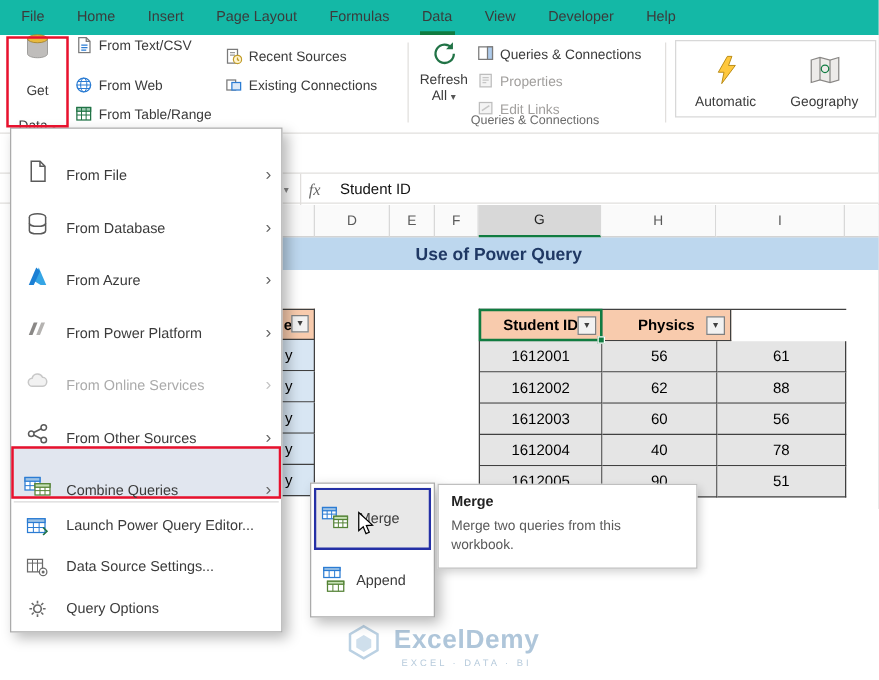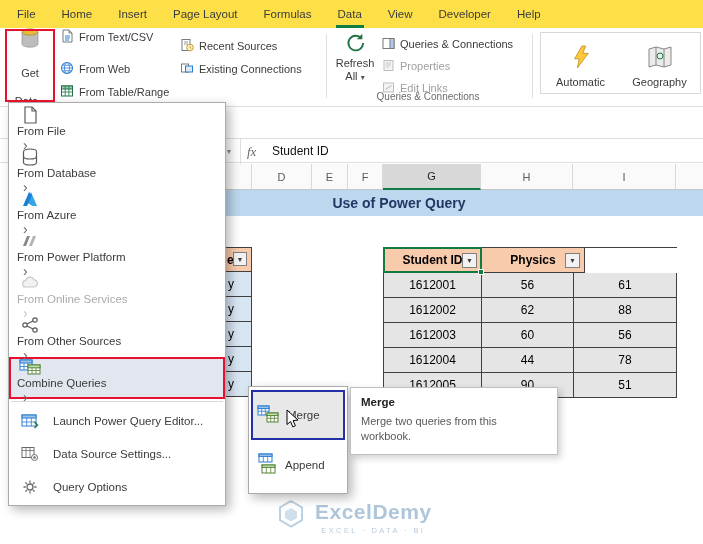--- a/index.html
+++ b/index.html
@@ -1,21 +1,21 @@
 <!DOCTYPE html>
 <html><head>
 <meta charset="utf-8">
 <style>
   * { margin:0; padding:0; box-sizing:border-box; }
   body { background:#888; font-family:"Liberation Sans", sans-serif; }
   #app { position:relative; width:703px; height:544px; background:#fff; overflow:hidden;
          font-family:"Liberation Sans", sans-serif; }
 
   
-  .tabbar { position:absolute; left:0; top:0; width:703px; height:28px; background:#fde047;
+  .tabbar { position:absolute; left:0; top:0; width:703px; height:28px; background:#14b8a6;
             display:flex; align-items:stretch; padding-left:4px; }
   .tab { padding:0 13px; display:flex; align-items:center; font-size:11.5px; color:#3b3b3b;
          position:relative; white-space:nowrap; }
   .tab.active::after { content:""; position:absolute; left:11px; right:11px; bottom:0;
          height:3px; background:#107C41; }
 
   
   .ribbon { position:absolute; left:0; top:28px; width:703px; height:79px; background:#fff;
             border-bottom:1px solid #E1DFDD; }
   .get-data { position:absolute; left:8px; top:3px; width:44px; height:71px; display:flex;
@@ -81,22 +81,22 @@
                 align-items:center; justify-content:center; }
   .sel-cell { position:absolute; left:383px; top:247px; width:99px; height:26px;
               border:2px solid #107C41; pointer-events:none; z-index:3; }
   .fill-handle { position:absolute; right:-4px; bottom:-4px; width:6px; height:6px;
                  background:#107C41; border:1px solid #fff; }
 
   
   .menu { position:absolute; left:8px; top:102px; width:218px; background:#fff;
           border:1px solid #ABABAB; box-shadow:4px 4px 10px rgba(0,0,0,.28); z-index:10;
           padding:2px 0; }
-  .menu-item { height:42px; display:flex; align-items:flex-start; padding:0 8px; font-size:11.5px;
-               color:#3b3b3b;flex-direction:column; }
+  .menu-item { height:42px; display:flex; align-items:flex-end; padding:0 8px; font-size:11.5px;
+               color:#3b3b3b; }
   .mi-icon { width:26px; display:flex; align-items:center; justify-content:center;
              margin-right:10px; flex:none; }
   .mi-label { flex:1; }
   .mi-chevron { color:#666; font-size:14px; margin-left:6px; }
   .menu-item.disabled { color:#ABABAB; }
   .menu-item.disabled .mi-chevron { color:#C4C4C4; }
   .menu-item.combine { background:#E1E6EF; box-shadow:inset 0 0 0 2px #E8112D; }
   .menu-sep { border-top:1px solid #D9D9D9; margin:2px 2px; }
   .menu-foot { height:33px; display:flex; align-items:center; padding:0 8px; font-size:11.5px;
                color:#3b3b3b; }
@@ -328,21 +328,21 @@
       <div class="xl-cell w-h">62</div>
       <div class="xl-cell w-i">88</div>
     </div>
     <div class="xl-row">
       <div class="xl-cell w-g">1612003</div>
       <div class="xl-cell w-h">60</div>
       <div class="xl-cell w-i">56</div>
     </div>
     <div class="xl-row">
       <div class="xl-cell w-g">1612004</div>
-      <div class="xl-cell w-h">44</div>
+      <div class="xl-cell w-h">40</div>
       <div class="xl-cell w-i">78</div>
     </div>
     <div class="xl-row">
       <div class="xl-cell w-g">1612005</div>
       <div class="xl-cell w-h">90</div>
       <div class="xl-cell w-i">51</div>
     </div>
   </div>
 
   <div class="sel-cell">

